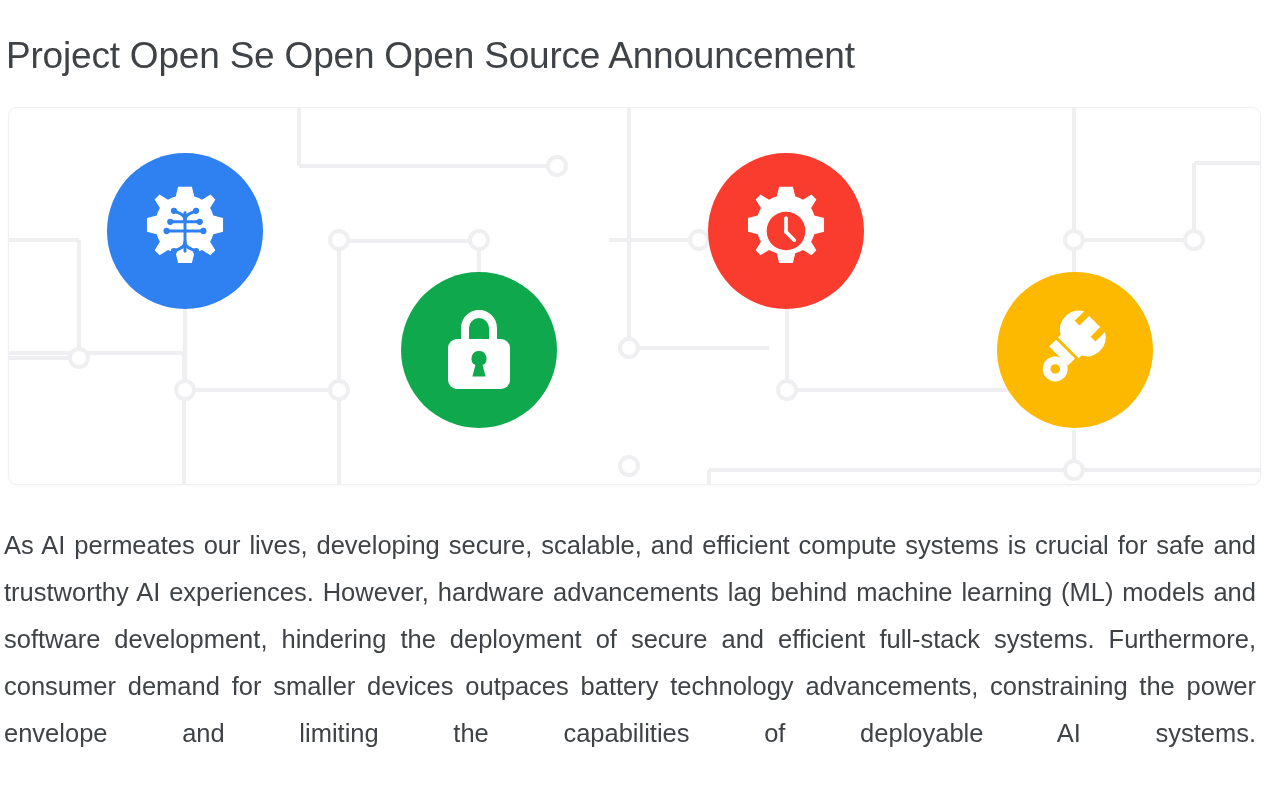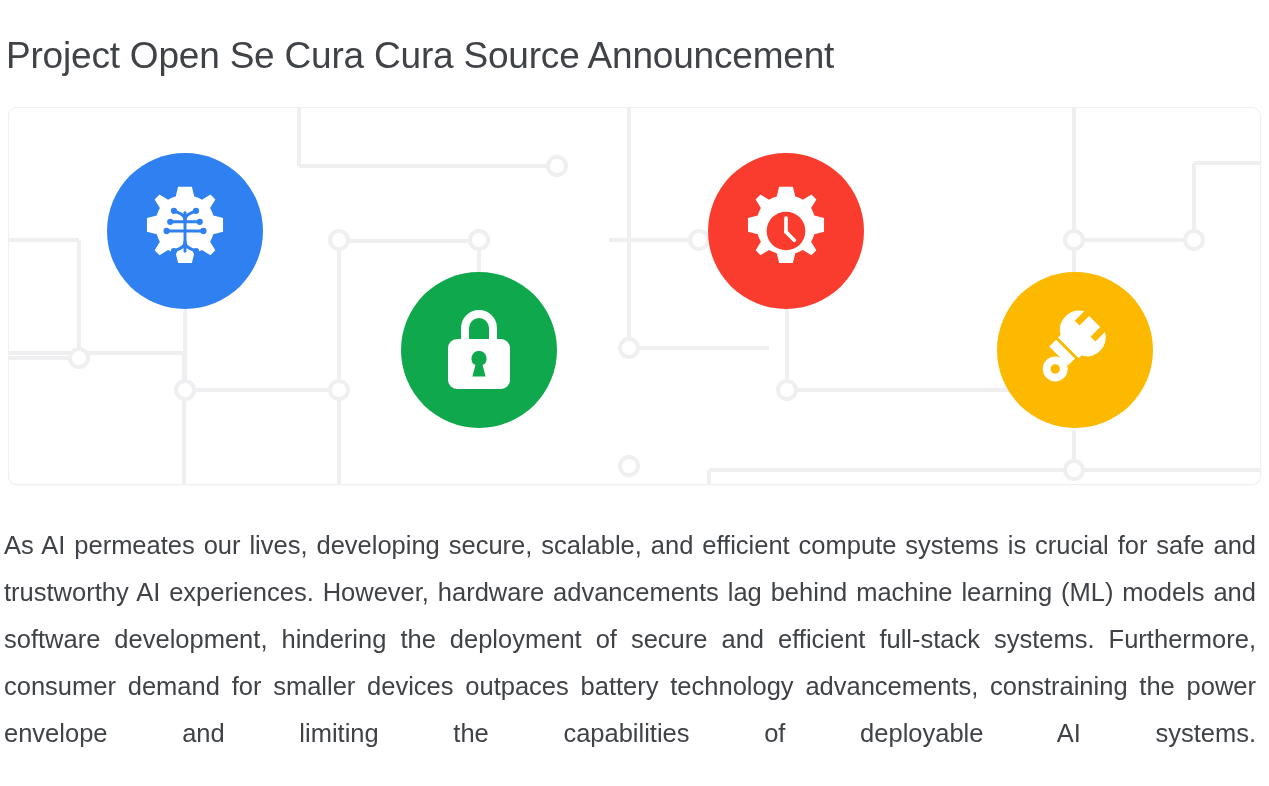--- a/index.html
+++ b/index.html
@@ -82,21 +82,21 @@
     content: "";
     display: inline-block;
     width: 100%;
   }
 </style>
 </head>
 <body>
 
 <div class="page">
 
-  <h1 class="page-title">Project Open Se Cura Cura Source Announcement</h1>
+  <h1 class="page-title">Project Open Se Open Open Source Announcement</h1>
 
   <div class="hero-banner">
 
     <svg class="circuit-svg" viewBox="0 0 1253 378" aria-hidden="true">
       <g fill="none" stroke="#efeff1" stroke-width="4" stroke-linecap="butt">
 
         <path d="M0 132 H 70"></path>
         <path d="M70 132 V 250"></path>
         <path d="M70 250 H 0"></path>
 

